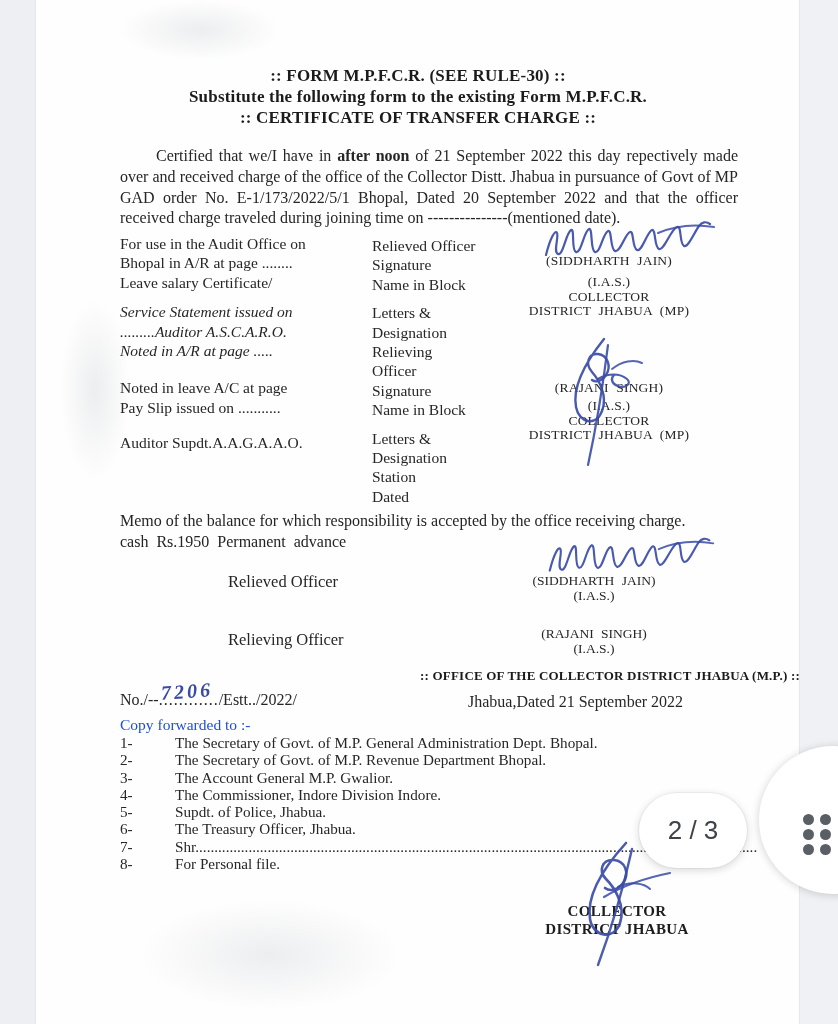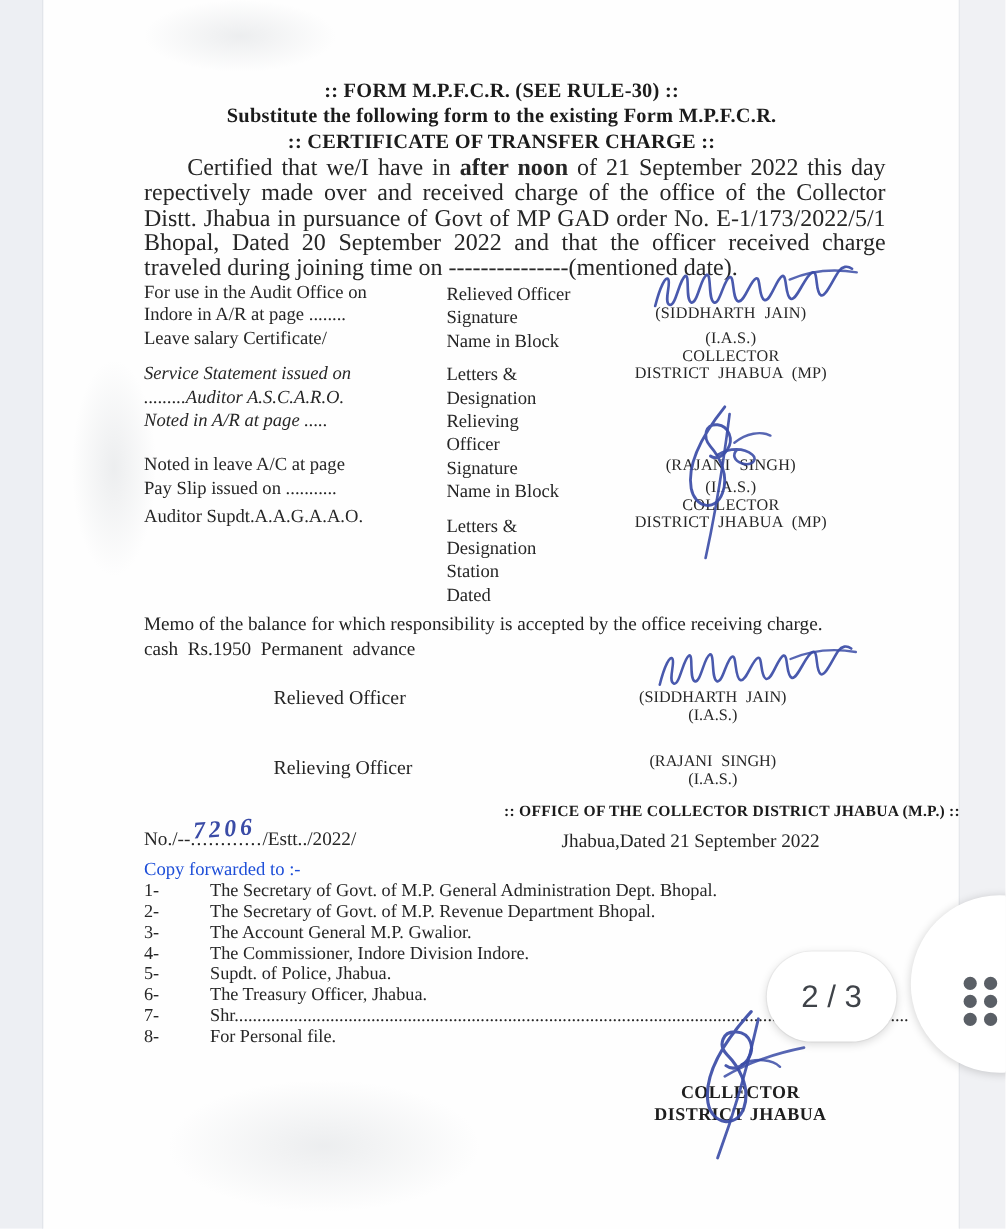--- a/index.html
+++ b/index.html
@@ -13,30 +13,30 @@
                  background:#f0f1f4; border-left:1px solid #e6e8ec; }
 
   .smudge { position:absolute; border-radius:50%; pointer-events:none;
             background:radial-gradient(closest-side, rgba(190,195,200,0.28), rgba(190,195,200,0)); }
 
   .abs { position:absolute; }
 
   .heading { left:36px; top:65px; width:764px; text-align:center;
              font-weight:bold; font-size:17px; line-height:21px; color:#1b1b1b; letter-spacing:0.2px; }
 
-  .para { left:120px; top:130px; width:618px; font-size:20px; line-height:20.8px;
+  .para { left:120px; top:146px; width:618px; font-size:16px; line-height:20.8px;
           text-align:justify; text-indent:36px; color:#262626; }
   .para b { font-weight:bold; }
 
   .col { font-size:15.5px; line-height:19.4px; color:#262626; }
   .col .line { white-space:nowrap; }
   .audit-col { left:120px; top:234px; width:262px; }
   .audit-col .g2 { margin-top:10px;font-style:italic; }
   .audit-col .g3 { margin-top:18px; }
-  .audit-col .g4 { margin-top:4px; }
+  .audit-col .g4 { margin-top:16px; }
   .label-col { left:372px; top:236px; width:140px; }
   .label-col .g2 { margin-top:9px; }
   .label-col .g3 { margin-top:9px; }
 
   .officer-block { left:480px; width:258px; text-align:center; color:#262626;
                    font-size:13.5px; line-height:14.8px; letter-spacing:0.2px; word-spacing:4px; }
   .officer-block .nm { margin-bottom:6px; }
 
   .memo { left:120px; top:510px; width:624px; font-size:16px; line-height:21px; }
   .memo .cash { word-spacing:4px; }
@@ -93,21 +93,21 @@
   <div>:: FORM M.P.F.C.R. (SEE RULE-30) ::</div>
   <div>Substitute the following form to the existing Form M.P.F.C.R.</div>
   <div>:: CERTIFICATE OF TRANSFER CHARGE ::</div>
 </div>
 
 <div class="abs para"><span>Certified that we/I have in </span><b>after noon</b><span> of 21 September 2022 this day repectively made over and received charge of the office of the Collector Distt. Jhabua in pursuance of Govt of MP GAD order No. E-1/173/2022/5/1 Bhopal, Dated 20 September 2022 and that the officer received charge traveled during joining time on ---------------(mentioned date).</span></div>
 
 <div class="abs col audit-col">
   <div class="g1">
     <div class="line">For use in the Audit Office on</div>
-    <div class="line">Indore in A/R at page ........</div>
+    <div class="line">Bhopal in A/R at page ........</div>
     <div class="line">Leave salary Certificate/</div>
   </div>
   <div class="g2">
     <div class="line">Service Statement issued on</div>
     <div class="line">.........Auditor A.S.C.A.R.O.</div>
     <div class="line">Noted in A/R at page .....</div>
   </div>
   <div class="g3">
     <div class="line">Noted in leave A/C at page</div>
     <div class="line">Pay Slip issued on ...........</div>

